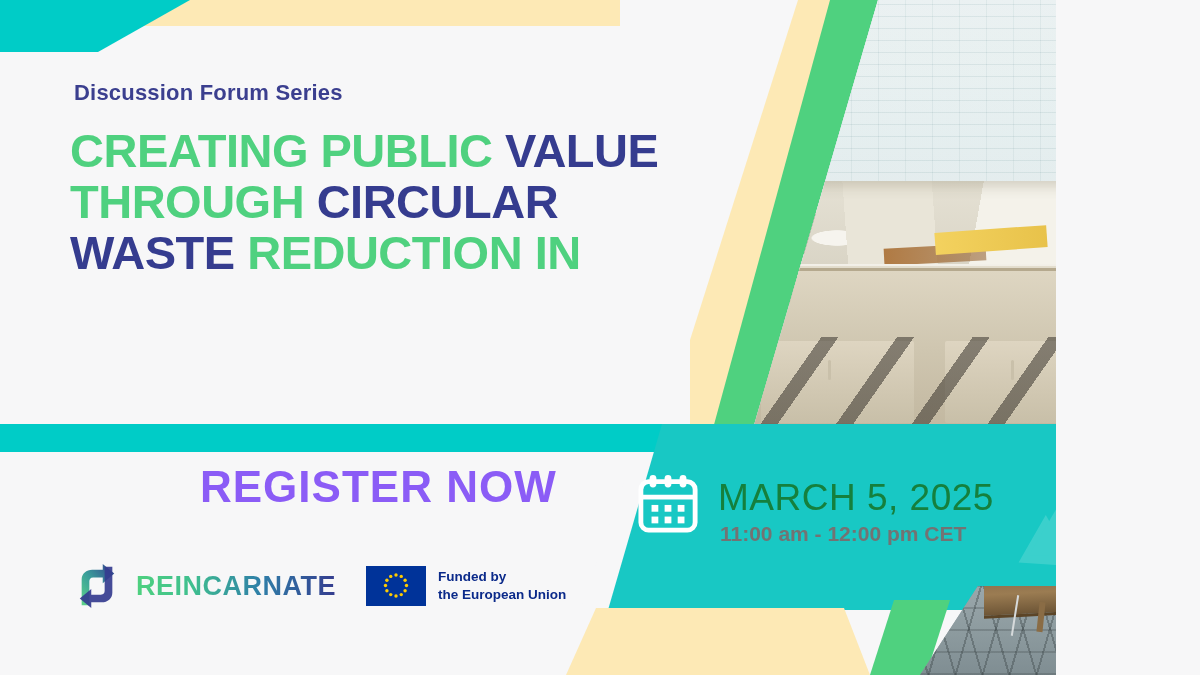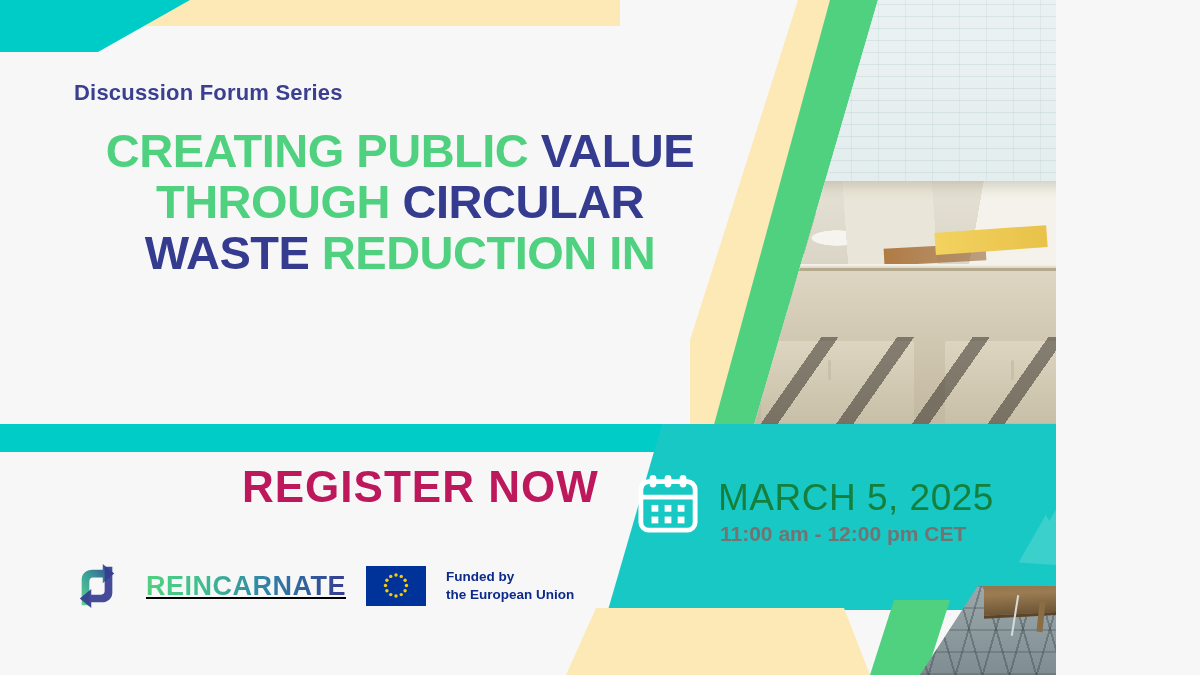--- a/index.html
+++ b/index.html
@@ -173,21 +173,21 @@
     background: transparent;
   }
   .kicker {
     position: absolute; left: 74px; top: 80px;
     font-size: 22px; font-weight: 700; letter-spacing: .2px;
     color: #3b3f8f;
   }
   .headline {
     position: absolute; left: 70px; top: 126px; width: 660px;
     font-size: 47px; font-weight: 900; line-height: 1.08;
-    letter-spacing: -0.5px; text-transform: uppercase; text-align: center;
+    letter-spacing: -0.5px; text-transform: uppercase;
   }
   .headline .g { color: #4fd17f; }
   .headline .n { color: #353c8f; }
 
   
   .teal-band {
     position: absolute; left: 0; top: 424px; width: 1200px; height: 28px;
     background: #00ccc7;
   }
   .teal-right {
@@ -196,21 +196,21 @@
     clip-path: polygon(62px 0, 600px 0, 600px 186px, 8px 186px);
   }
   .white-reg {
     position: absolute; left: 0; top: 452px; width: 680px; height: 158px;
     background: #f7f7f8;
     clip-path: polygon(0 0, 634px 0, 580px 158px, 0 158px);
   }
   .register {
     position: absolute; left: 200px; top: 462px;
     font-size: 44px; font-weight: 900; letter-spacing: 1px;
-    color: #be185d; text-transform: uppercase; margin-left: 42px;
+    color: #8b5cf6; text-transform: uppercase;
   }
 
   
   .recycle-wm {
     position: absolute; left: 1000px; top: 430px; width: 180px; height: 170px;
     opacity: .45;
   }
 
   
   .cal-icon {
@@ -233,41 +233,40 @@
   }
   .bot-green {
     position: absolute; left: 830px; top: 600px; width: 120px; height: 75px;
     background: #4fd17f;
     clip-path: polygon(64px 0, 120px 0, 96px 75px, 40px 75px);
   }
 
   
   .logo-reincarnate {
     position: absolute; left: 74px; top: 563px;
-    display: flex; align-items: center; gap: 26px; text-decoration: underline;
+    display: flex; align-items: center; gap: 16px;
   }
   .logo-mark { width: 46px; height: 46px; }
   .logo-word {
     font-size: 27px; font-weight: 900; letter-spacing: .5px;
     background: linear-gradient(90deg, #4fd17f 0%, #3fbf8f 28%, #2f7fa8 62%, #353c8f 100%);
     -webkit-background-clip: text; background-clip: text;
     color: transparent; -webkit-text-fill-color: transparent;
   }
   .logo-eu {
     position: absolute; left: 366px; top: 566px;
     display: flex; align-items: center; gap: 12px;
   }
   .eu-flag {
     width: 60px; height: 40px; background: #003399; display: block;
     flex: 0 0 auto;
   }
   .eu-text {
     font-size: 13.5px; font-weight: 700; line-height: 1.32; color: #0b2a8a;
     white-space: pre-line;
-    margin-left: 8px;
   }
 </style>
 </head>
 <body>
 
 <div id="banner">
 
   <div class="top-cream"></div>
   <div class="top-teal"></div>
 

